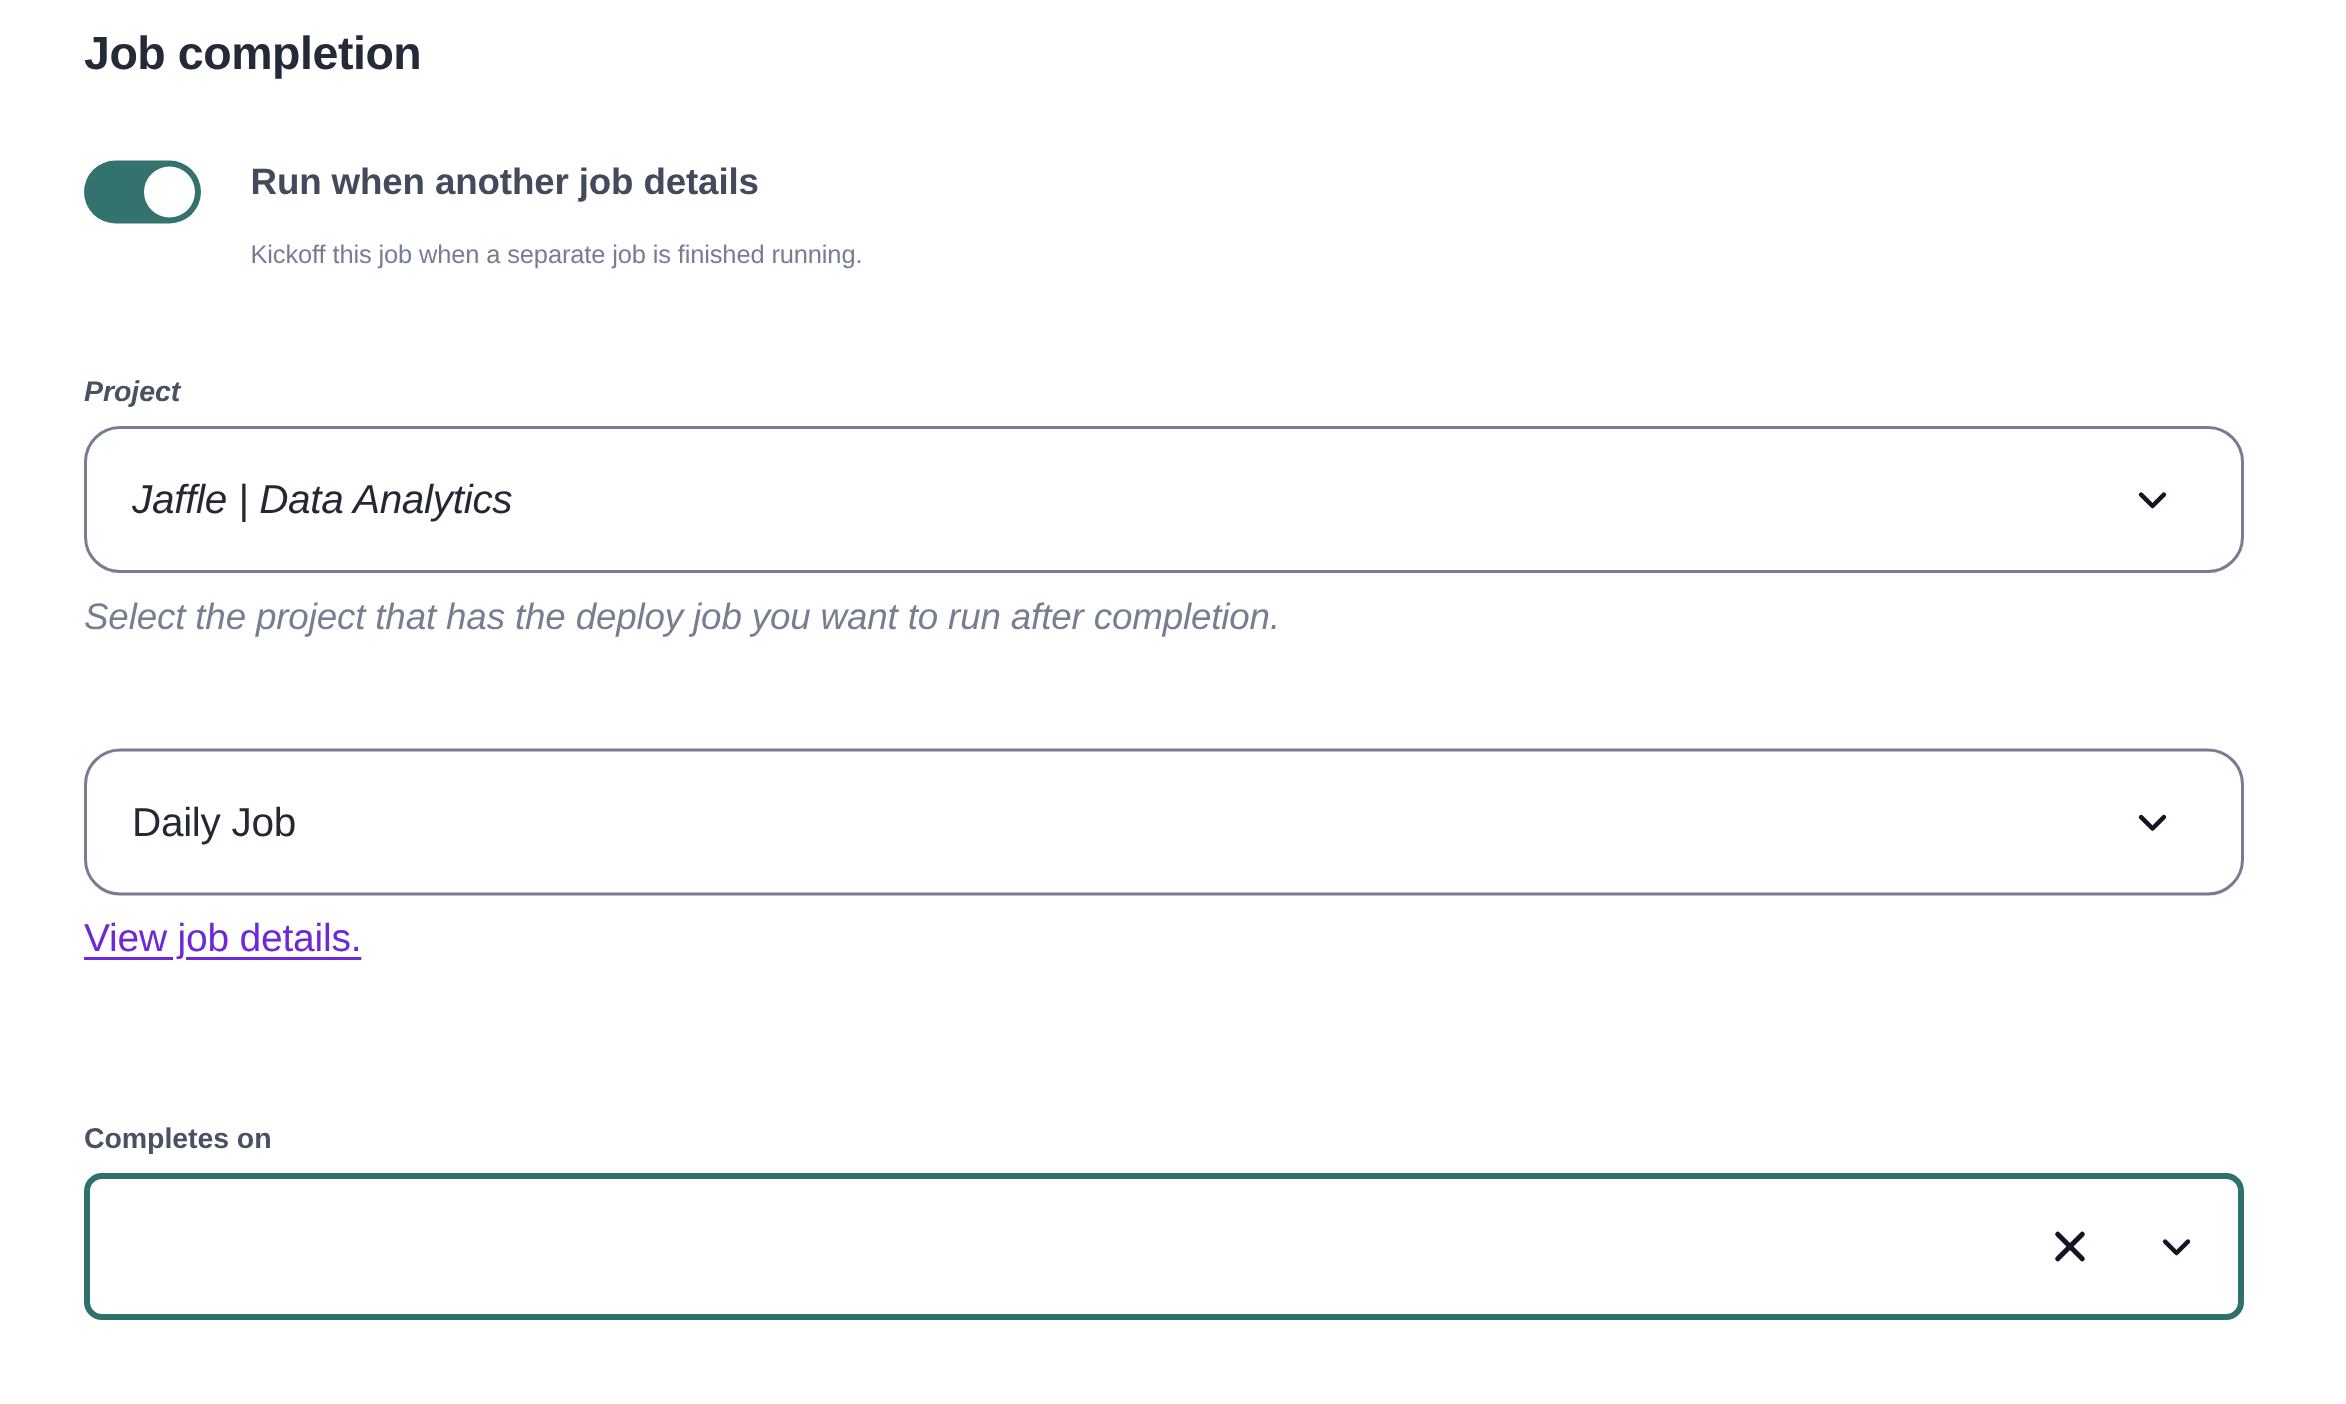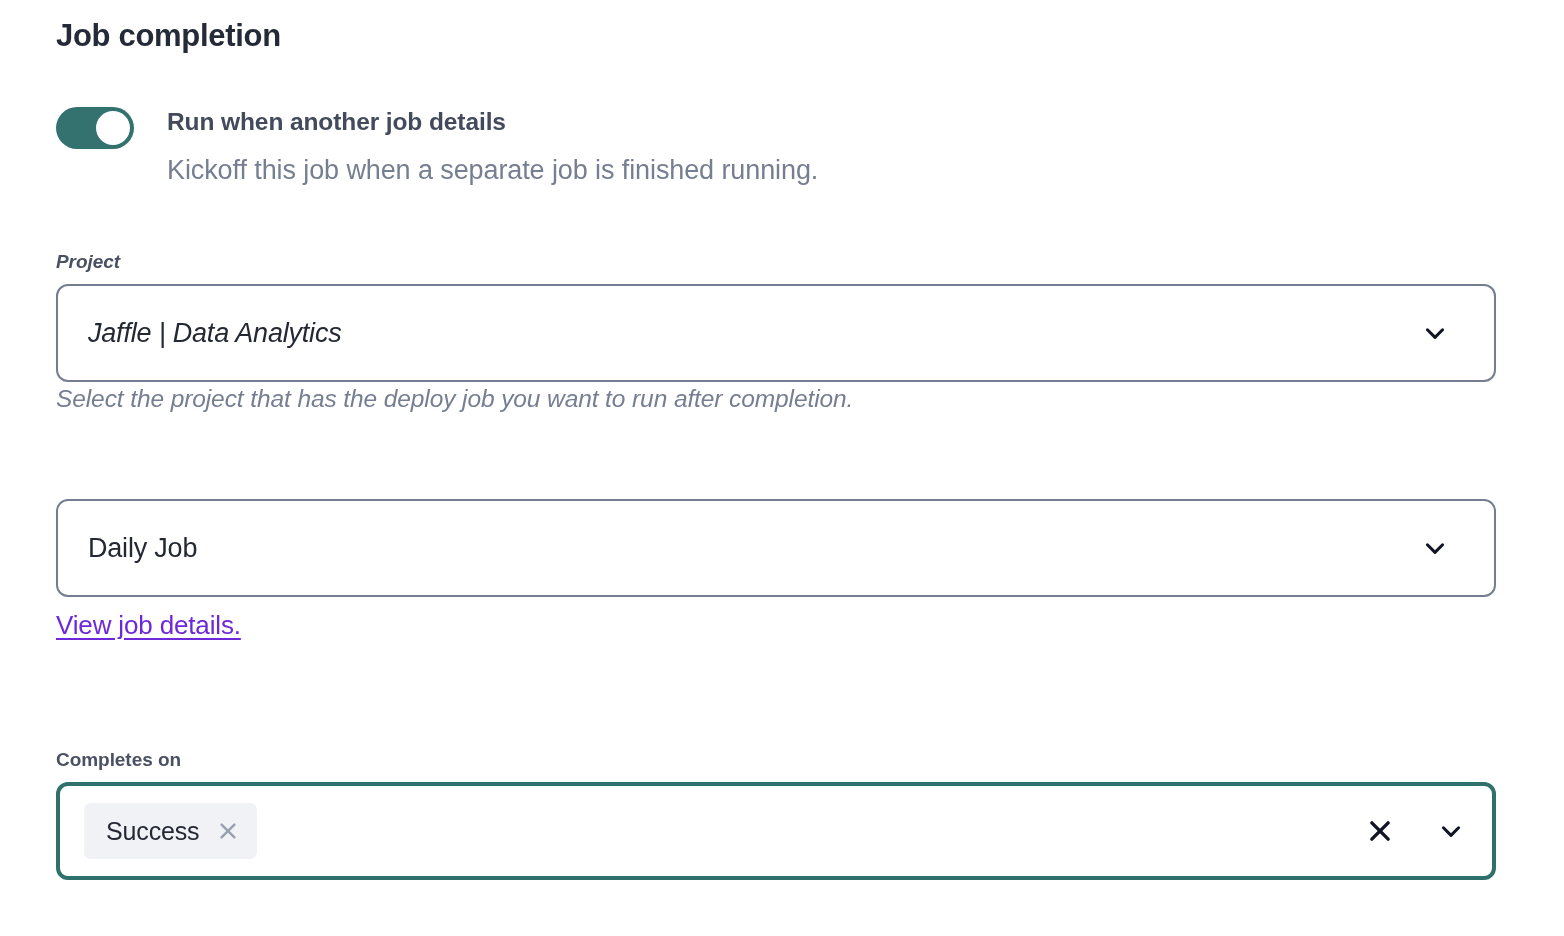--- a/index.html
+++ b/index.html
@@ -69,21 +69,21 @@
   .toggle-label {
     font-size: 24.5px;
     font-weight: bold;
     color: #434a5c;
     line-height: 34px;
     letter-spacing: -0.1px;
     white-space: nowrap;
   }
   .toggle-desc {
     margin-top: 16px;
-    font-size: 27px;
+    font-size: 17px;
     font-weight: normal;
     color: #767e92;
     line-height: 30px;
     letter-spacing: -0.1px;
     white-space: nowrap;
   }
 
   
   .field {
     position: absolute;
@@ -98,21 +98,21 @@
     letter-spacing: -0.05px;
     margin-bottom: 10px;
     white-space: nowrap;
   }
 
   .select {
     position: relative;
     width: 1440px;
     height: 98px;
     border: 2px solid #767d90;
-    border-radius: 12px;
+    border-radius: 24px;
     background: #ffffff;
     display: flex;
     align-items: center;
     cursor: pointer;
   }
   .select-value {
     margin-left: 30px;
     font-size: 27px;
     color: #232833;
     line-height: 34px;
@@ -125,21 +125,21 @@
     right: 46px;
     top: 50%;
     width: 26px;
     height: 26px;
     margin-top: -13px;
     pointer-events: none;
   }
   .chev svg { display: block; width: 26px; height: 26px; }
 
   .helper-text {
-    margin-top: 2px;
+    margin-top: 15px;
     font-size: 24.5px;
     color: #767e92;
     line-height: 30px;
     letter-spacing: -0.1px;
     white-space: nowrap;
   }
 
   .link {
     display: inline-block;
     margin-top: 12px;
@@ -250,29 +250,20 @@
           <polyline points="5,9 12,16 19,9"></polyline>
         </svg>
       </span>
     </div>
     <a class="link">View job details.</a>
   </div>
 
   <div class="field" style="top:748px;">
     <div class="field-label">Completes on</div>
     <div class="multiselect">
-      <div class="chip">
-        <span class="chip-label">Success</span>
-        <span class="chip-remove">
-          <svg viewBox="0 0 24 24" fill="none" stroke="#98a0b0" stroke-width="2.6" stroke-linecap="round" stroke-linejoin="round">
-            <line x1="5" y1="5" x2="19" y2="19"></line>
-            <line x1="19" y1="5" x2="5" y2="19"></line>
-          </svg>
-        </span>
-      </div>
       <div class="ms-actions">
         <span class="ms-clear">
           <svg viewBox="0 0 24 24" fill="none" stroke="#111524" stroke-width="2.9" stroke-linecap="round" stroke-linejoin="round">
             <line x1="5" y1="5" x2="19" y2="19"></line>
             <line x1="19" y1="5" x2="5" y2="19"></line>
           </svg>
         </span>
         <span class="ms-chev">
           <svg viewBox="0 0 24 24" fill="none" stroke="#111524" stroke-width="2.8" stroke-linecap="round" stroke-linejoin="round">
             <polyline points="5,9 12,16 19,9"></polyline>

